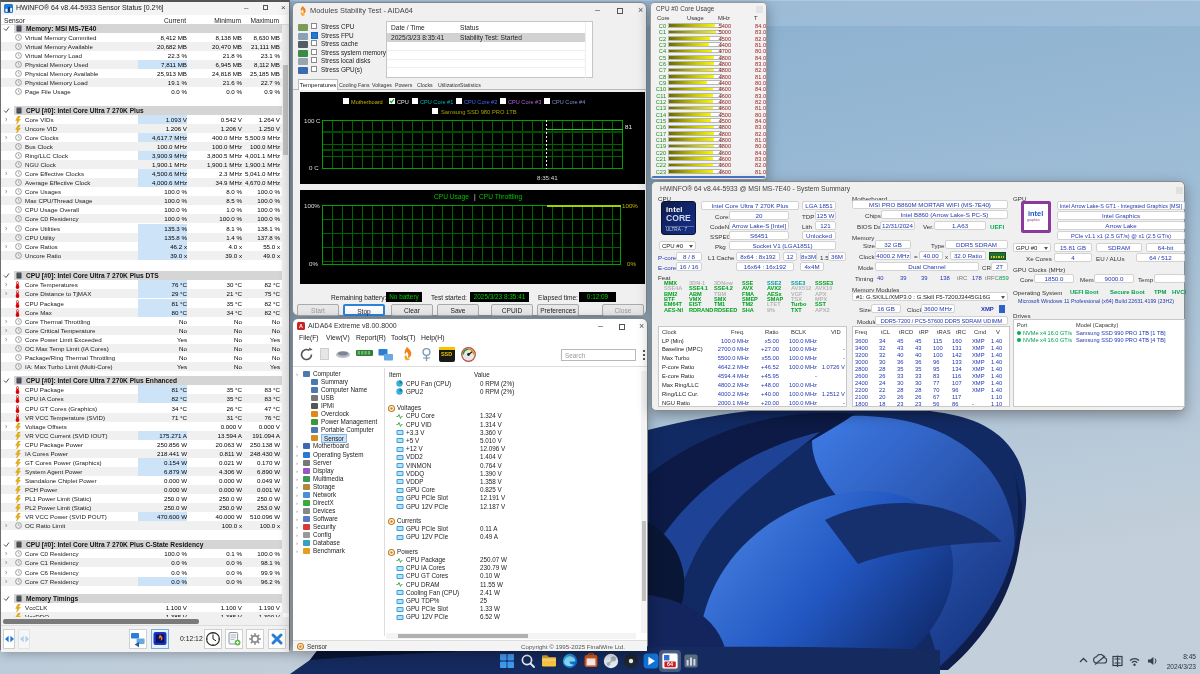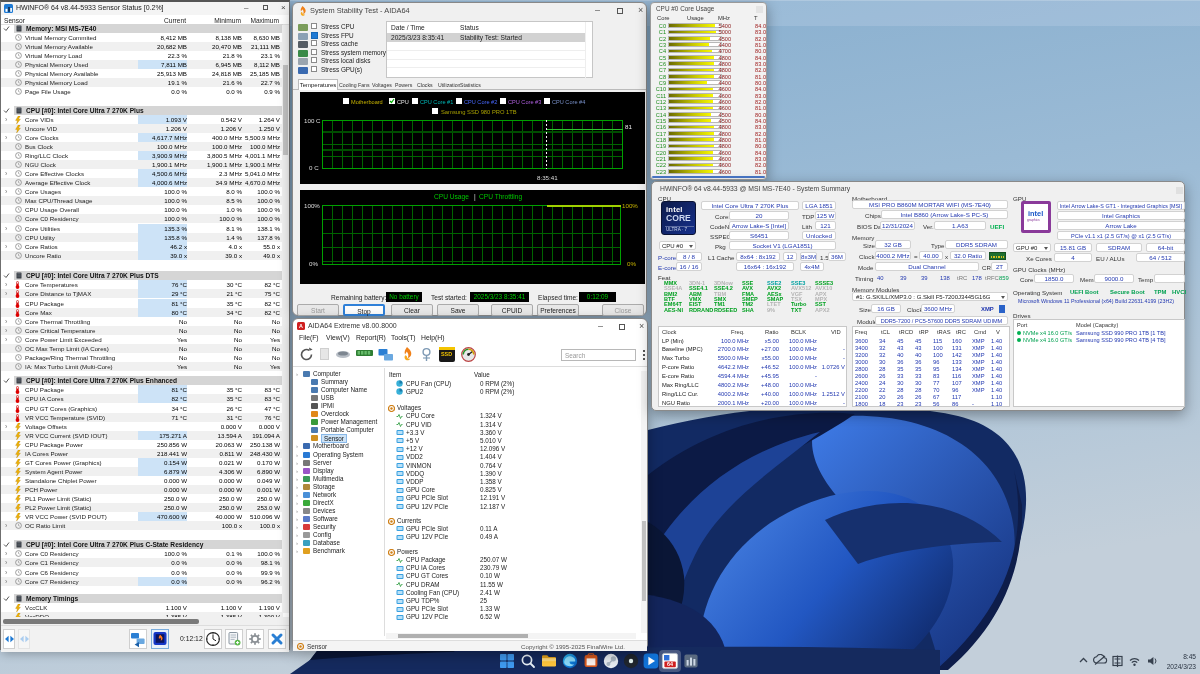--- a/index.html
+++ b/index.html
@@ -853,21 +853,21 @@
               <line x1="12" y1="5" x2="4" y2="13"></line>
             </g>
           </svg></div>
 </div>
 </div>
 <div class="win r6" style="left:292px;top:2px;width:355px;height:314px;border:1px solid #888">
 <svg class="abs" style="left:5px;top:3px" width="9" height="10" viewBox="0 0 9 10">
         <path d="M4.5 0 C3 2.2 2.2 3.4 3 5.4 C3.5 4.4 4.2 4.2 4.4 3.2 C5.8 4.8 6 6.4 5 8.2 C7.2 7.4 8.2 5.4 7.4 3.4 C6.6 1.6 5.6 1 4.5 0 Z" fill="#f08018"></path>
         <path d="M3.2 6 C2.4 7.4 2.6 8.6 3.8 9.6 C5.4 10.2 6.6 9.4 7 8.4 C5.6 9 4.4 8.2 4.4 6.6 Z" fill="#f6a81c"></path>
       </svg>
-<span class="abs tt" style="left:17px;top:3px;font-size:7.4px;color:#444">System Stability Test - AIDA64</span>
+<span class="abs tt" style="left:17px;top:3px;font-size:7.4px;color:#444">Modules Stability Test - AIDA64</span>
 <span class="abs" style="left:302px;top:2px;font-size:9px;color:#555">–</span>
       <span class="abs" style="left:324px;top:5px;width:6px;height:6px;border:1px solid #555"></span>
       <span class="abs" style="left:345px;top:2px;font-size:9px;color:#555">×</span>
 <div class="abs" style="left:5px;top:21.0px;width:10px;height:7px;background:#7a9c5a;border-radius:1px"></div>
 <div class="chk" style="left:18px;top:20.0px"></div>
 <span class="abs" style="left:28px;top:20.0px;font-size:6.4px;color:#222">Stress CPU</span>
 <div class="abs" style="left:5px;top:29.6px;width:10px;height:7px;background:#8aa0b4;border-radius:1px"></div>
 <div class="abs" style="left:18px;top:28.6px;width:7px;height:7px;background:#1f7ad4;border:1px solid #1668b8"><svg width="7" height="7" viewBox="0 0 7 7">
           <path d="M1.2 3.6 L2.8 5.2 L5.8 1.6" stroke="#fff" stroke-width="1.1" fill="none"></path>
         </svg></div>

